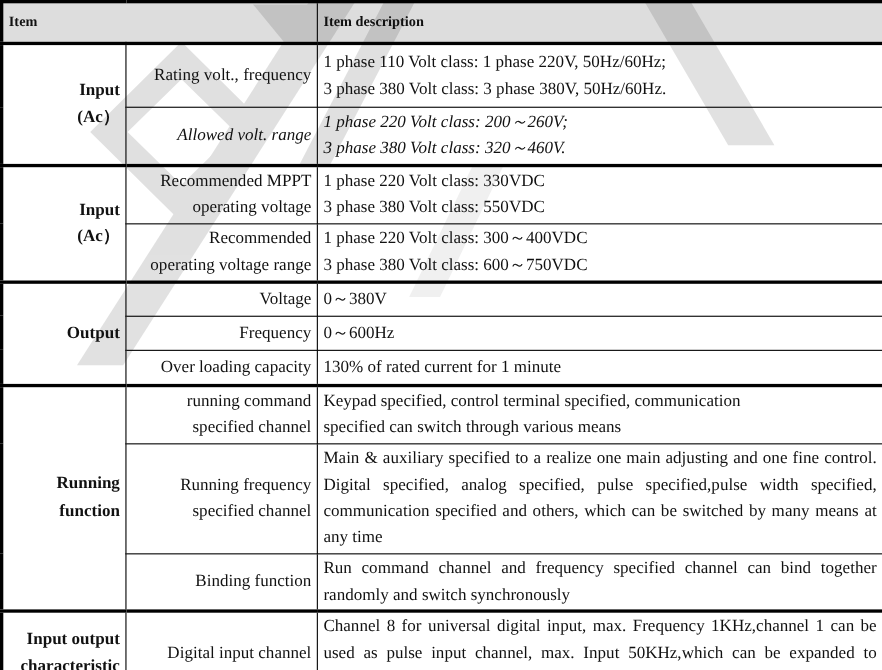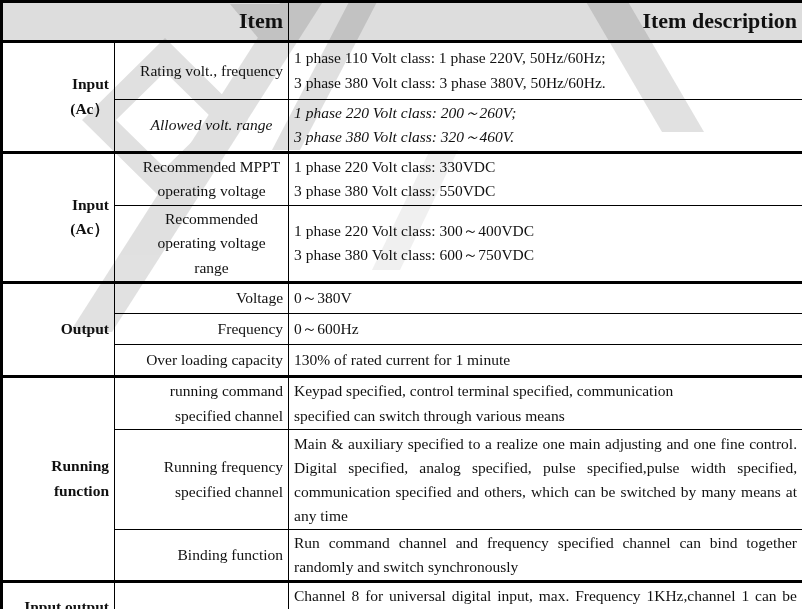--- a/index.html
+++ b/index.html
@@ -4,26 +4,26 @@
 <style>
   html,body{margin:0;padding:0;background:#fff;}
   body{font-family:"Liberation Serif","DejaVu Serif",serif;color:#111;}
   .page{position:relative;width:802px;height:609px;overflow:hidden;background:#fff;}
   .wm{position:absolute;left:0;top:0;width:802px;height:609px;z-index:0;pointer-events:none;}
   table{position:relative;z-index:1;border-collapse:collapse;table-layout:fixed;width:802px;
         border:3px solid #000;}
   col.c1{width:113px;} col.c2{width:174px;} col.c3{width:515px;}
   td,th{border:1.8px solid #000;padding:1px 5px;font-size:15.5px;line-height:1.58;
         vertical-align:middle;overflow:hidden;background:transparent;}
-  tr.hdr th{background:rgba(0,0,0,0.135);font-size:22px;font-weight:bold;text-align:right;
+  tr.hdr th{background:rgba(0,0,0,0.135);font-size:13px;font-weight:bold;text-align:left;
         border-bottom:3px solid #000;height:33px;}
   tr.grp td{border-top:3px solid #000;}
   td.glabel{font-weight:bold;text-align:right;white-space:pre-line;line-height:1.6;}
   td.item{text-align:right;white-space:pre-line;}
-  td.item.left{text-align:center;padding-left:25px;}
+  td.item.left{text-align:right;}
   td.desc{text-align:left;white-space:pre-line;}
   td.desc.just{white-space:normal;text-align:justify;line-height:1.55;}
 </style>
 </head>
 <body>
 
 <div class="page">
 
   <svg class="wm" viewBox="0 0 802 609" aria-hidden="true">
     <g fill="#c8c8c8" opacity="0.55">

